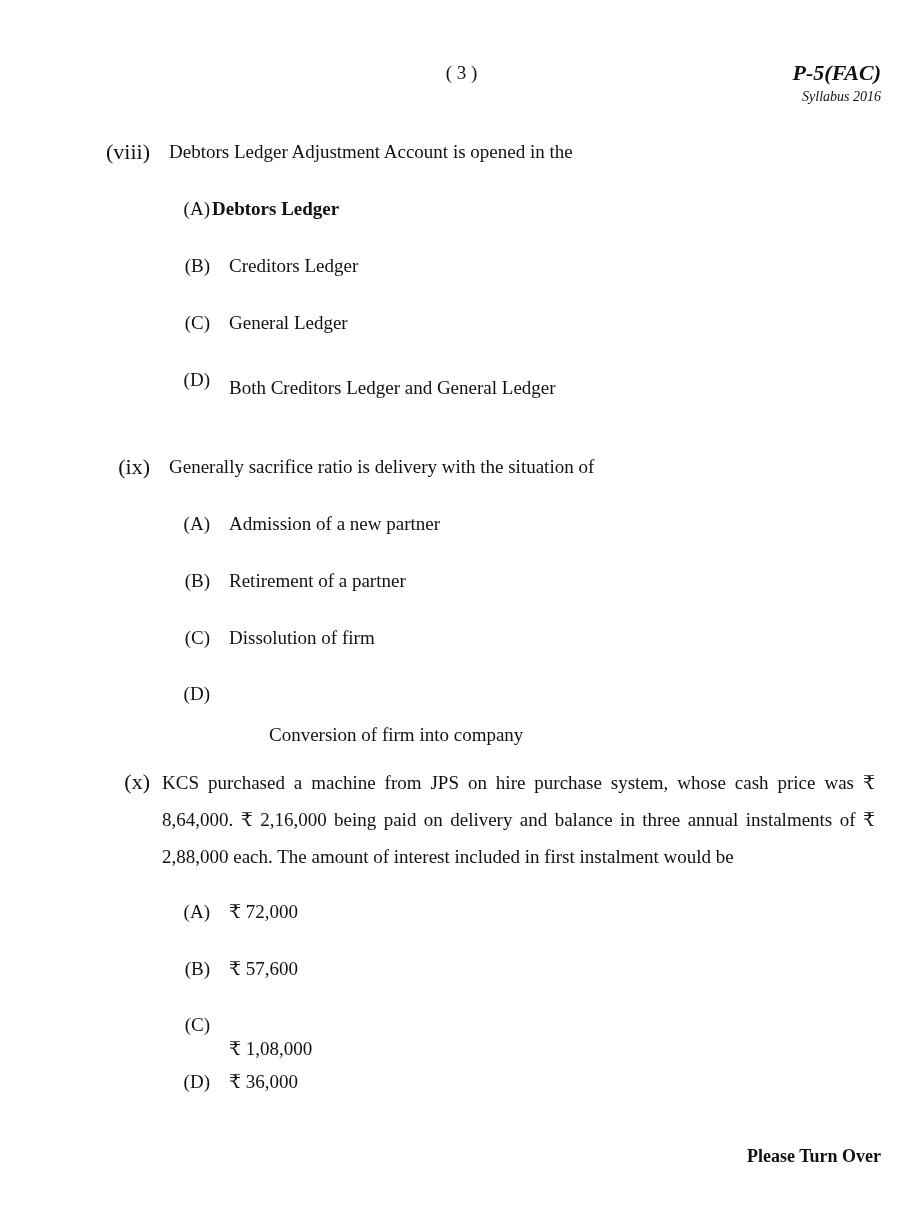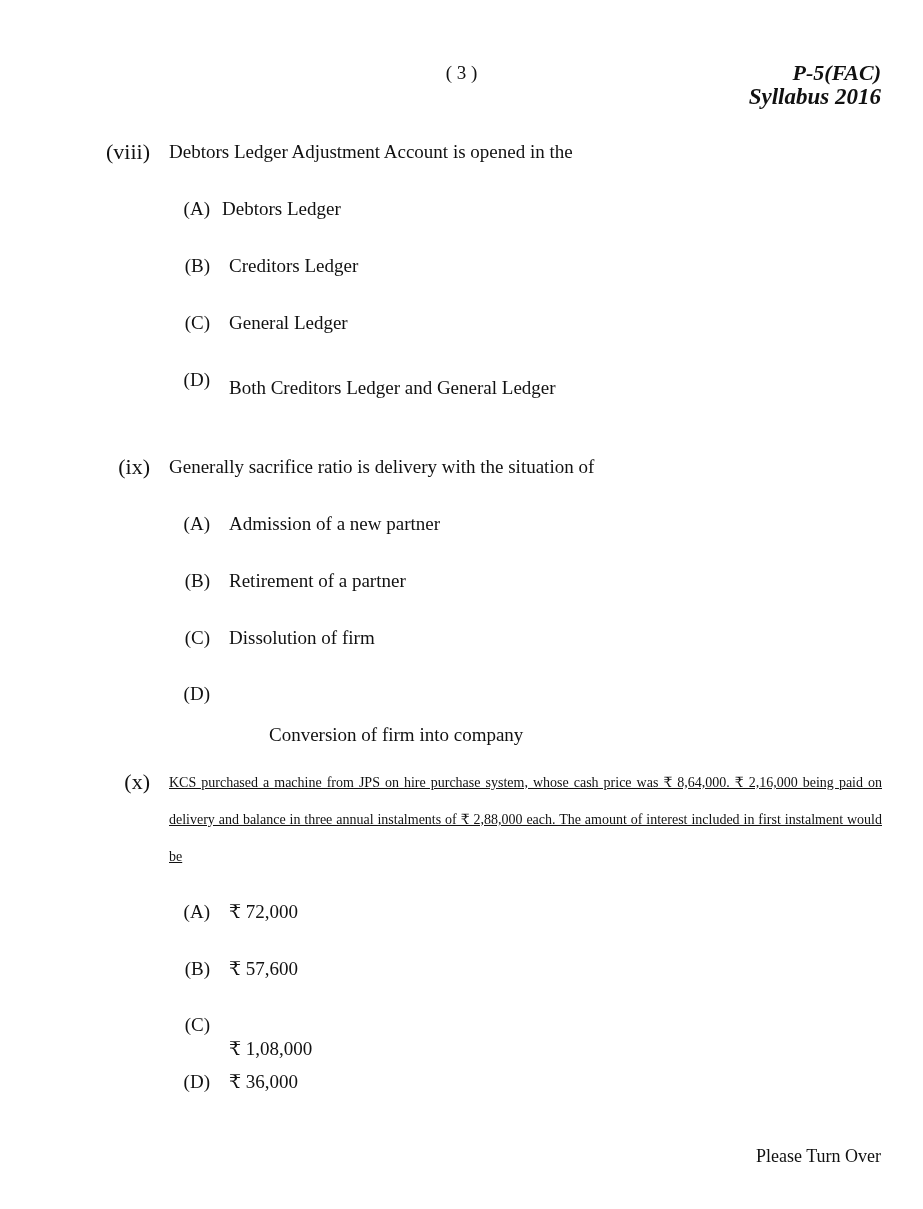--- a/index.html
+++ b/index.html
@@ -22,73 +22,72 @@
       font-size: 19px;
       line-height: 22px;
     }
     .paper-code {
       right: 42px; top: 62px;
       font-size: 22px; font-weight: bold; font-style: italic;
       line-height: 22px; text-align: right;
     }
     .syllabus {
       right: 42px; top: 86px;
-      font-size: 23px; font-weight: bold; font-style: italic;
+      font-size: 14px; font-weight: normal; font-style: italic;
       line-height: 22px; text-align: right;
     }
     .qnum {
       font-size: 22px;
       line-height: 22px;
       text-align: right;
       width: 60px;
     }
     .qtext {
       font-size: 19px;
       line-height: 22px;
     }
     .qtext-wrap {
       position: absolute;
-      left: 169px;
+      left: 162px;
       width: 713px;
-      font-size: 14px;
+      font-size: 19px;
       line-height: 37px;
       text-align: justify;
       text-align-last: left;
-      text-decoration: underline;
     }
     .opt-label {
       font-size: 19px;
       line-height: 22px;
       width: 32px;
       text-align: right;
     }
     .opt-text {
       font-size: 19px;
       line-height: 22px;
     }
     .footer {
       right: 42px; top: 1145px;
-      font-size: 18px; font-weight: normal;
+      font-size: 18px; font-weight: bold;
       line-height: 22px;
       margin-left: 38px;
     }
   </style>
 </head>
 <body>
 
 <div class="abs page-number">( 3 )</div>
 <div class="abs paper-code">P-5(FAC)</div>
 <div class="abs syllabus">Syllabus 2016</div>
 
 <div>
   <div class="abs qnum" style="left:90px; top:141px;">(viii)</div>
   <div class="abs qtext" style="left:169px; top:141px;">Debtors Ledger Adjustment Account is opened in the</div>
   <div>
     <div class="abs opt-label" style="left:178px; top:198px;">(A)</div>
-    <div class="abs opt-text" style="left:222px; top:198px;">Debtors Ledger</div>
+    <div class="abs opt-text" style="left:212px; top:198px;font-weight:bold;">Debtors Ledger</div>
     <div class="abs opt-label" style="left:178px; top:255px;">(B)</div>
     <div class="abs opt-text" style="left:229px; top:255px;">Creditors Ledger</div>
     <div class="abs opt-label" style="left:178px; top:312px;">(C)</div>
     <div class="abs opt-text" style="left:229px; top:312px;">General Ledger</div>
     <div class="abs opt-label" style="left:178px; top:369px;">(D)</div>
     <div class="abs opt-text" style="left:229px; top:369px;margin-top:8px;">Both Creditors Ledger and General Ledger</div>
   </div>
 </div>
 
 <div>

